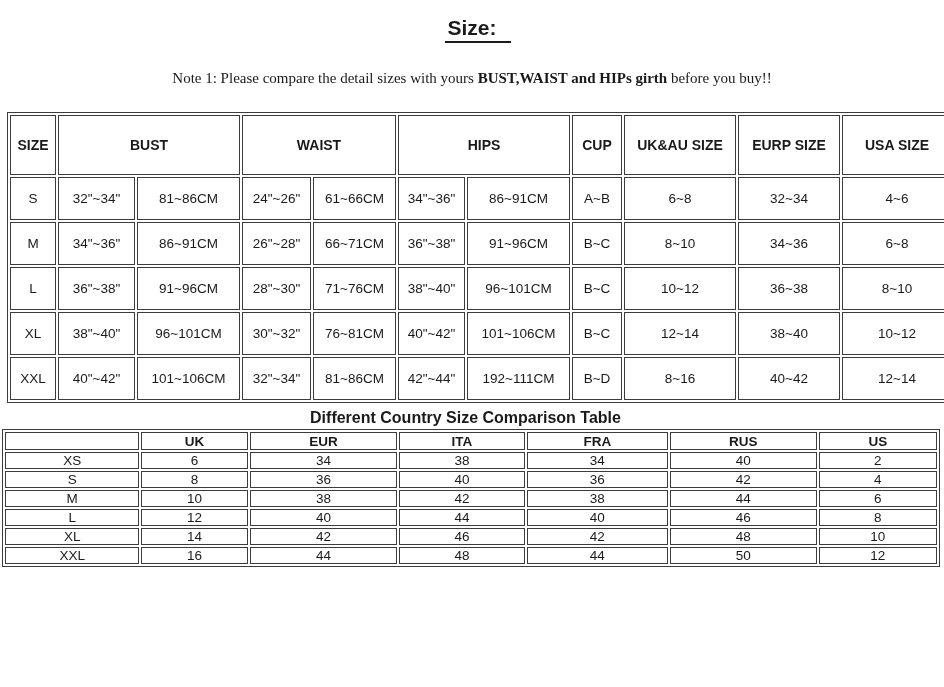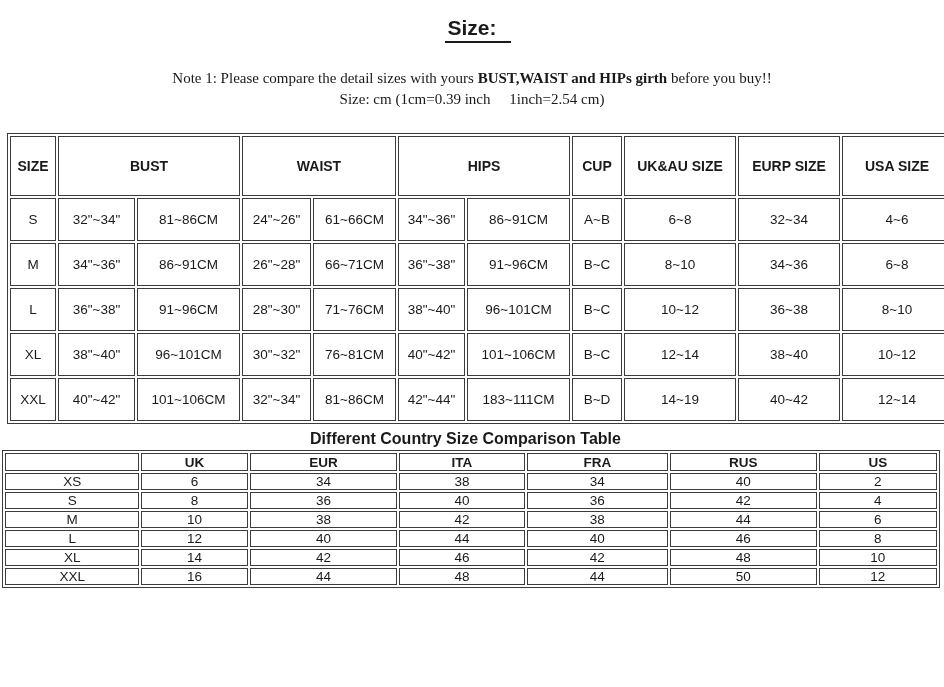--- a/index.html
+++ b/index.html
@@ -86,21 +86,20 @@
 </style>
 </head>
 <body>
 
 <div class="page">
 
   <h1 class="page-title"><span class="underlined">Size:</span></h1>
 
   <div class="notes">
     <p><span>Note 1: Please compare the detail sizes with yours </span><b>BUST,WAIST and HIPs girth</b><span> before you buy!!</span></p>
-    <p class="units-line">Size: cm (1cm=0.39 inch     1inch=2.54 cm)</p>
   </div>
 
   <table class="size-table">
     <colgroup>
       <col style="width:46px">
         <col style="width:77px">
         <col style="width:103px">
       <col style="width:69px">
         <col style="width:83px">
         <col style="width:67px">
@@ -176,23 +175,23 @@
         <td>38~40</td>
         <td>10~12</td>
       </tr>
         <tr>
         <td>XXL</td>
         <td>40"~42"</td>
         <td>101~106CM</td>
         <td>32"~34"</td>
         <td>81~86CM</td>
         <td>42"~44"</td>
-        <td>183~111CM</td>
+        <td>192~111CM</td>
         <td>B~D</td>
-        <td>14~19</td>
+        <td>8~16</td>
         <td>40~42</td>
         <td>12~14</td>
       </tr>
       </tbody>
   </table>
 
   <h2 class="comparison-title">Different Country Size Comparison Table</h2>
 
   <table class="comparison-table">
     <colgroup>

